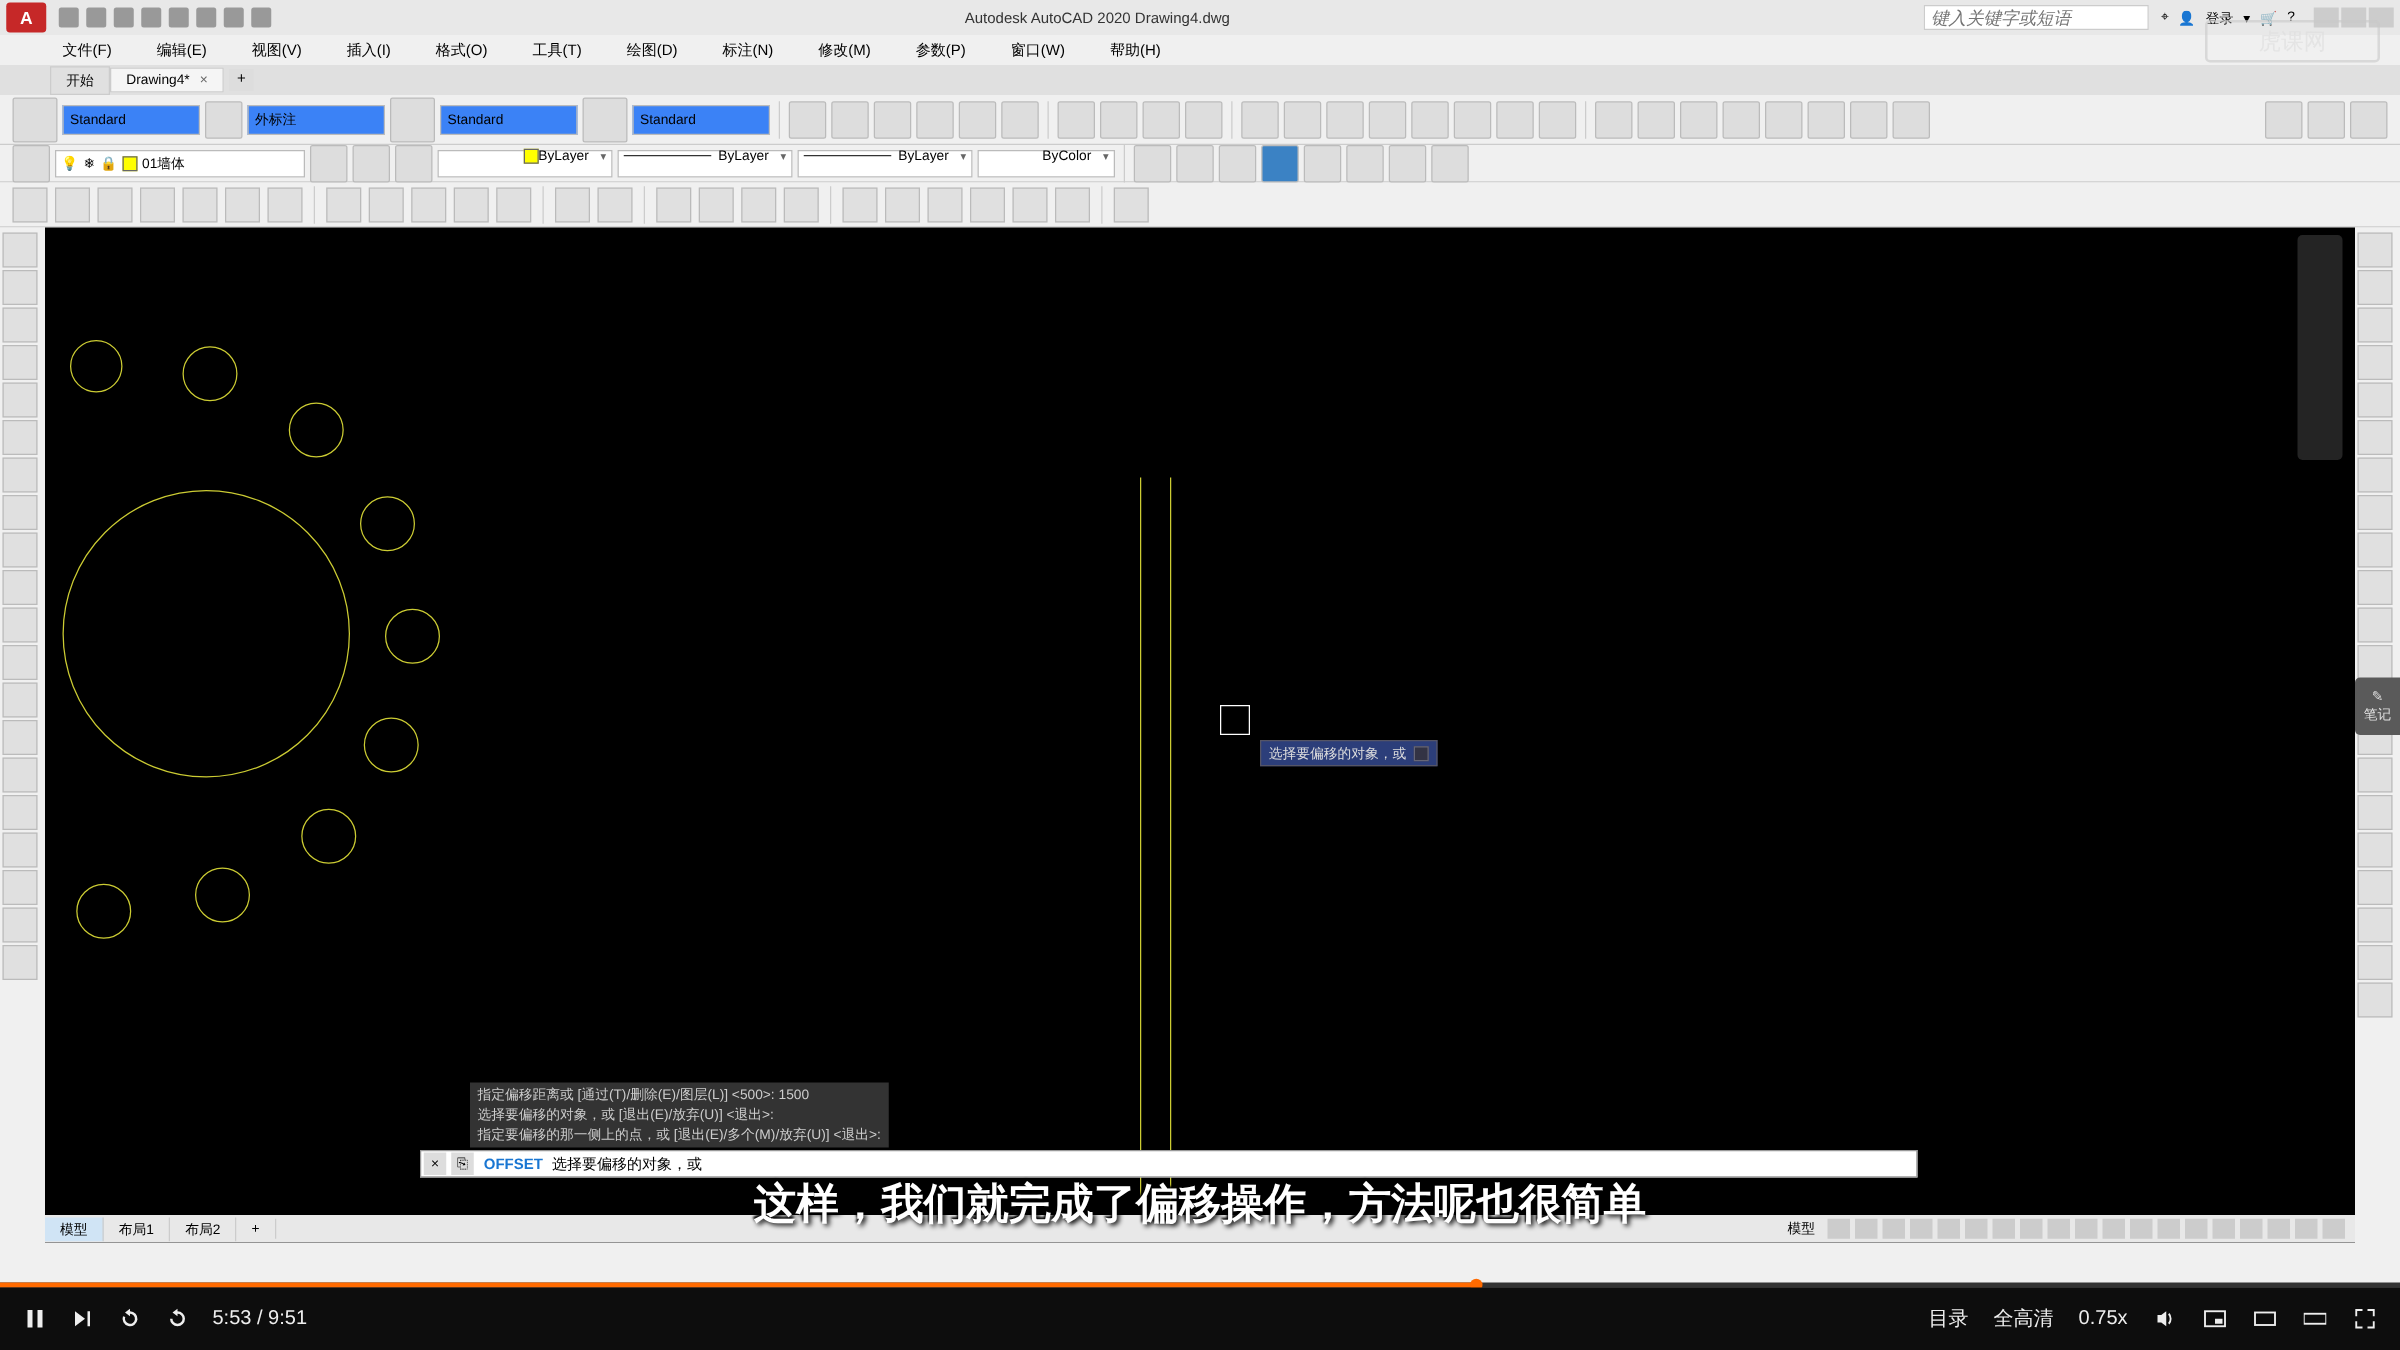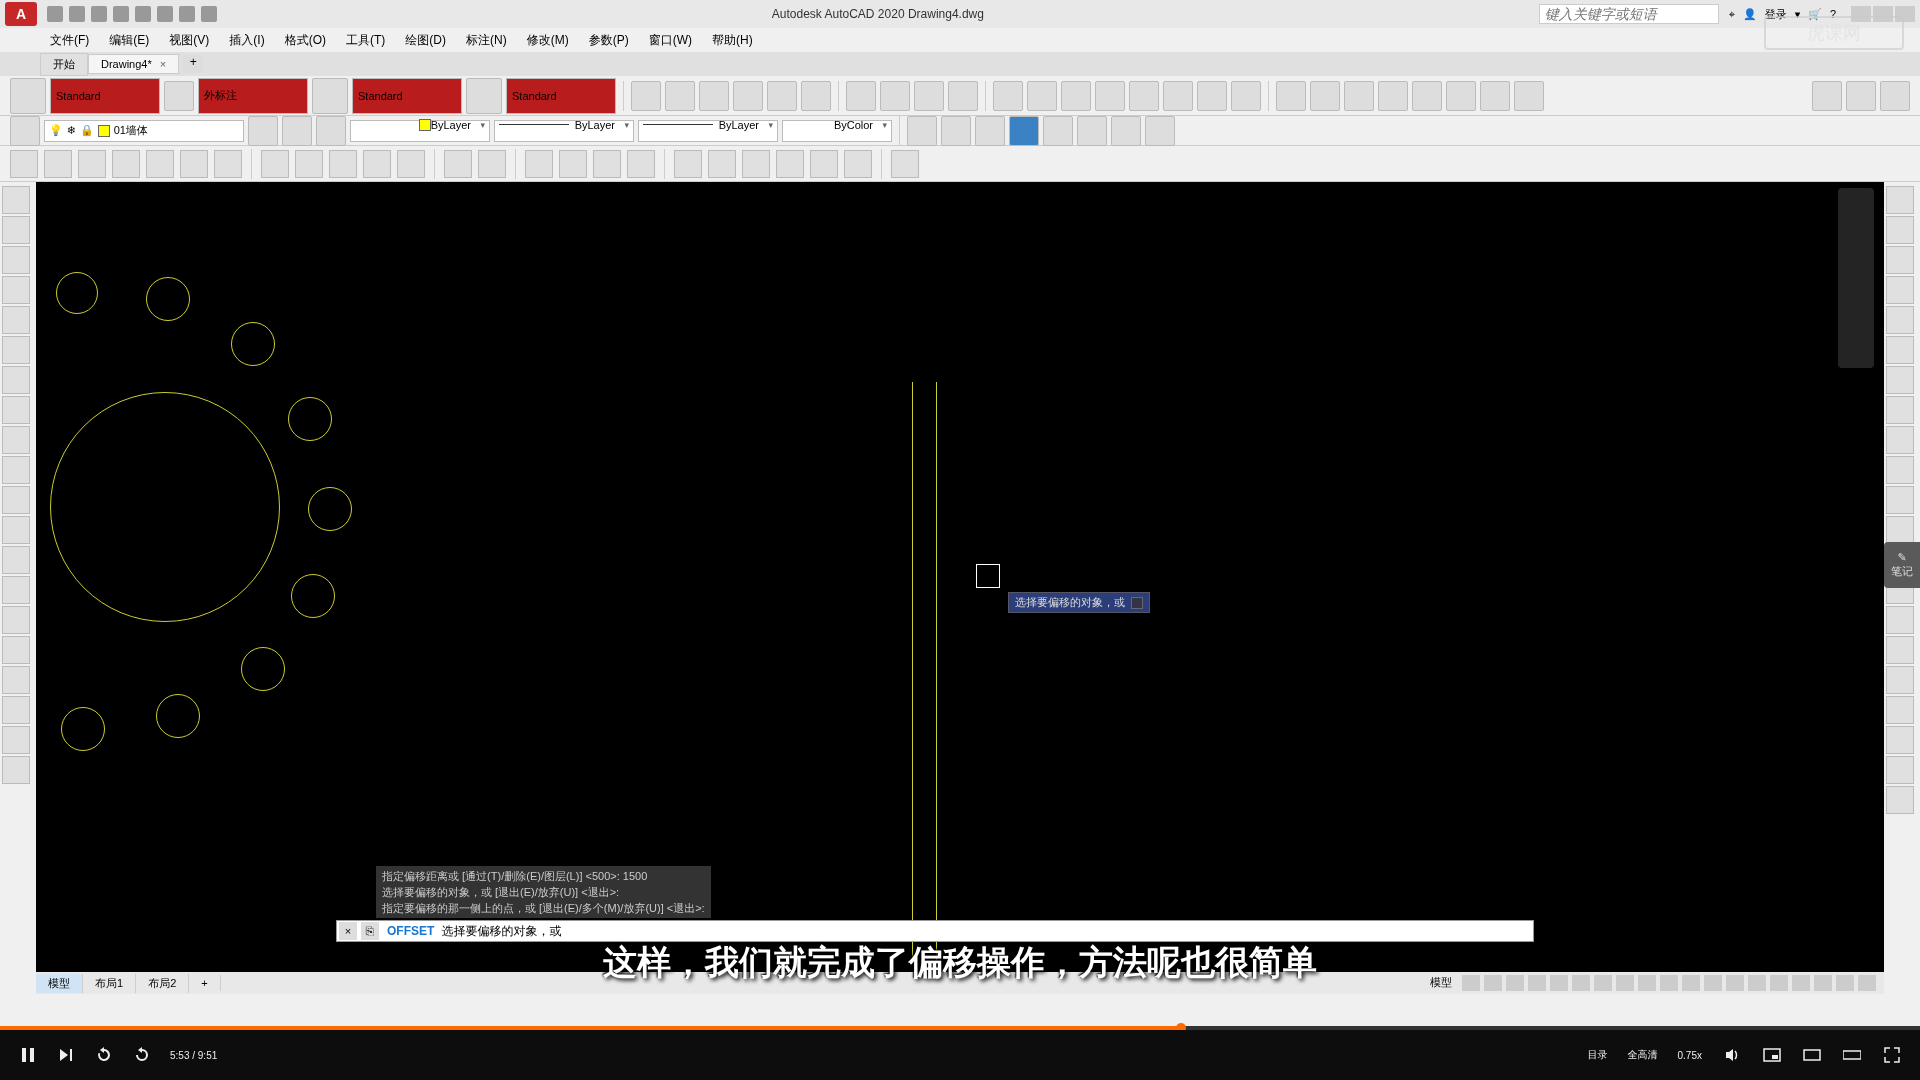--- a/index.html
+++ b/index.html
@@ -10,32 +10,32 @@
 .title-bar { height: 28px; background: #e8e8e8; display: flex; align-items: center; padding: 0 5px; }
 .app-logo { width: 32px; height: 24px; background: #c62828; border-radius: 3px; display: flex; align-items: center; justify-content: center; color: #fff; font-weight: bold; font-size: 14px; }
 .qat { display: flex; gap: 6px; margin-left: 10px; }
 .qat-icon { width: 16px; height: 16px; background: #999; border-radius: 2px; }
 .title-text { flex: 1; text-align: center; font-size: 12px; color: #333; }
 .search-box { width: 180px; height: 20px; background: #fff; border: 1px solid #ccc; font-size: 14px; padding: 0 5px; color: #999; font-style: italic; }
 .user-area { display: flex; gap: 8px; align-items: center; margin-left: 10px; font-size: 11px; }
 .win-controls { display: flex; gap: 2px; margin-left: 15px; }
 .win-btn { width: 20px; height: 16px; background: #ccc; }
 
-.menu-bar { height: 24px; background: #f0f0f0; display: flex; align-items: center; padding: 0 50px; gap: 20px; font-size: 12px; }
+.menu-bar { height: 24px; background: #f0f0f0; display: flex; align-items: center; padding: 0 50px; gap: 36px; font-size: 12px; }
 .menu-item { cursor: pointer; }
 
 .doc-tabs { height: 24px; background: #e0e0e0; display: flex; align-items: center; padding: 0 40px; }
 .doc-tab { padding: 3px 12px; background: #f5f5f5; border: 1px solid #ccc; font-size: 11px; display: flex; align-items: center; gap: 8px; }
 .tab-close { color: #666; cursor: pointer; }
 .tab-add { width: 20px; height: 18px; background: #ddd; margin-left: 4px; text-align: center; font-size: 12px; cursor: pointer; }
 
 .ribbon { height: 40px; background: #f0f0f0; display: flex; align-items: center; padding: 0 10px; gap: 4px; border-bottom: 1px solid #ccc; }
 .ribbon-icon { width: 30px; height: 30px; background: #ddd; border: 1px solid #bbb; border-radius: 2px; }
 .ribbon-icon.big { width: 36px; height: 36px; }
-.ribbon-dropdown { width: 110px; height: 36px; background: #b91c1c; border: 1px solid #bbb; font-size: 11px; padding: 0 5px; display: flex; align-items: center; }
+.ribbon-dropdown { width: 110px; height: 24px; background: #3b82f6; border: 1px solid #bbb; font-size: 11px; padding: 0 5px; display: flex; align-items: center; }
 .ribbon-sep { width: 1px; height: 30px; background: #ccc; margin: 0 3px; }
 
 .ribbon2 { height: 30px; background: #f0f0f0; display: flex; align-items: center; padding: 0 10px; gap: 4px; border-bottom: 1px solid #ccc; }
 .layer-combo { width: 200px; height: 22px; background: #fff; border: 1px solid #bbb; font-size: 11px; display: flex; align-items: center; padding: 0 4px; gap: 4px; }
 .layer-swatch { width: 12px; height: 12px; background: #ffff00; border: 1px solid #666; }
 .bylayer-combo { width: 140px; height: 22px; background: #fff; border: 1px solid #bbb; font-size: 11px; display: flex; align-items: center; justify-content: flex-end; padding: 0 18px 12px 4px; position: relative; }
 .bylayer-combo::after { content: "▾"; position: absolute; right: 4px; font-size: 9px; color: #666; }
 .bylayer-line { flex: 1; height: 1px; background: #333; margin-right: 6px; }
 
 .toolbar-row { height: 36px; background: #f0f0f0; display: flex; align-items: center; padding: 0 10px; gap: 6px; border-bottom: 1px solid #ccc; }
@@ -66,21 +66,21 @@
 
 .layout-tabs { position: absolute; bottom: 0; left: 0; right: 0; height: 22px; background: #e8e8e8; display: flex; align-items: center; font-size: 11px; }
 .layout-tab { padding: 2px 12px; border-right: 1px solid #ccc; }
 .layout-tab.active { background: #d0e4f5; }
 .status-right { margin-left: auto; display: flex; gap: 4px; padding-right: 8px; }
 .status-icon { width: 18px; height: 16px; background: #ccc; }
 
 .watermark { position: absolute; top: 16px; right: 16px; width: 140px; height: 34px; border: 2px solid rgba(200,200,200,0.6); border-radius: 4px; color: rgba(220,220,220,0.6); font-size: 18px; display: flex; align-items: center; justify-content: center; }
 .notes-btn { position: absolute; top: 542px; right: 0; width: 36px; height: 46px; background: #5a5a5a; color: #ddd; font-size: 11px; display: flex; flex-direction: column; align-items: center; justify-content: center; border-radius: 4px 0 0 4px; }
 
-.player-bar { position: absolute; bottom: 0; left: 0; right: 0; height: 50px; background: #0d0d0d; display: flex; align-items: center; padding: 0 18px; gap: 18px; color: #eee; font-size: 10px; }
+.player-bar { position: absolute; bottom: 0; left: 0; right: 0; height: 50px; background: #0d0d0d; display: flex; align-items: center; padding: 0 18px; gap: 18px; color: #eee; font-size: 16px; }
 .progress { position: absolute; bottom: 50px; left: 0; right: 0; height: 4px; background: #333; }
 .progress-fill { height: 100%; background: #ff6a00; width: 61.5%; position: relative; }
 .progress-fill::after { content: ""; position: absolute; right: -5px; top: -3px; width: 10px; height: 10px; background: #ff6a00; border-radius: 50%; }
 .p-icon { width: 20px; height: 20px; display: flex; align-items: center; justify-content: center; cursor: pointer; }
 .p-icon svg { fill: #eee; }
 .player-right { margin-left: auto; display: flex; gap: 20px; align-items: center; }
 </style>
 </head>
 <body>
 

